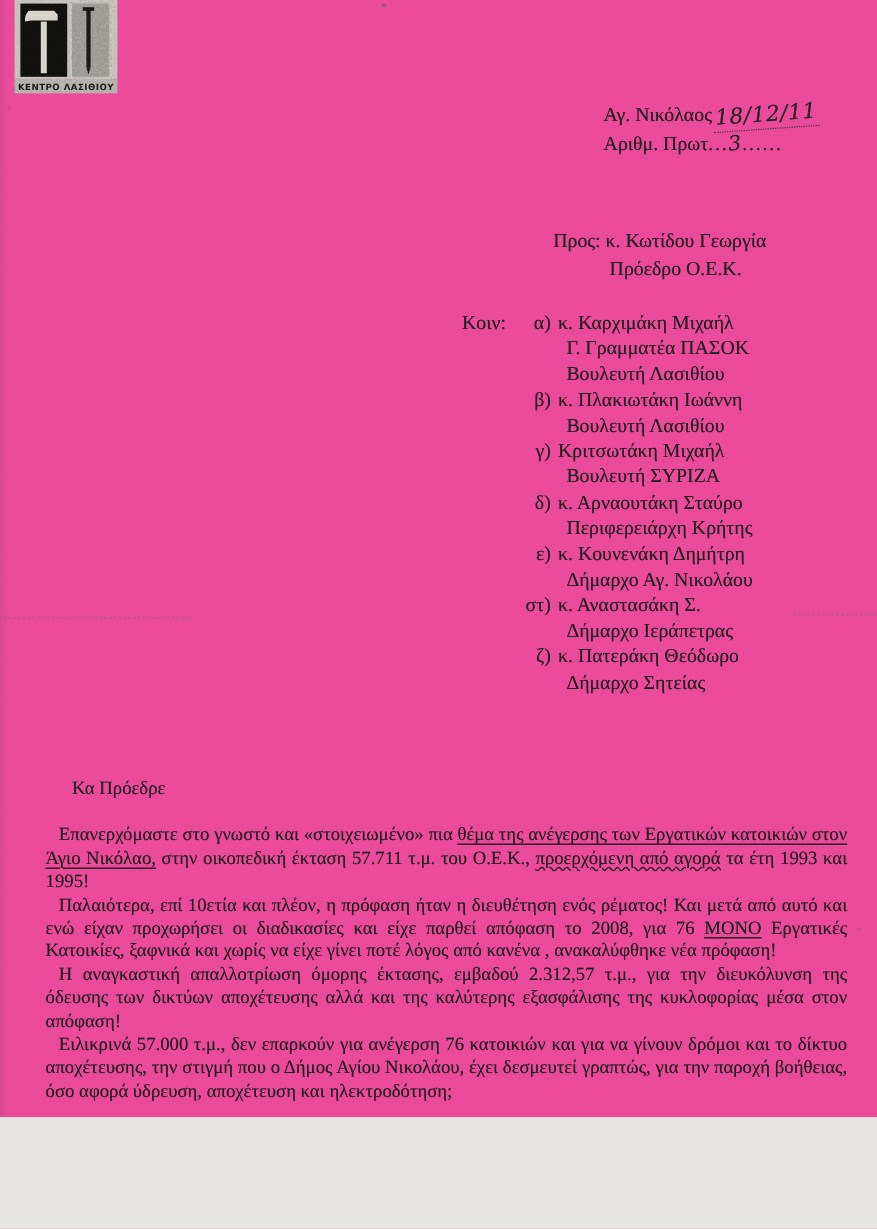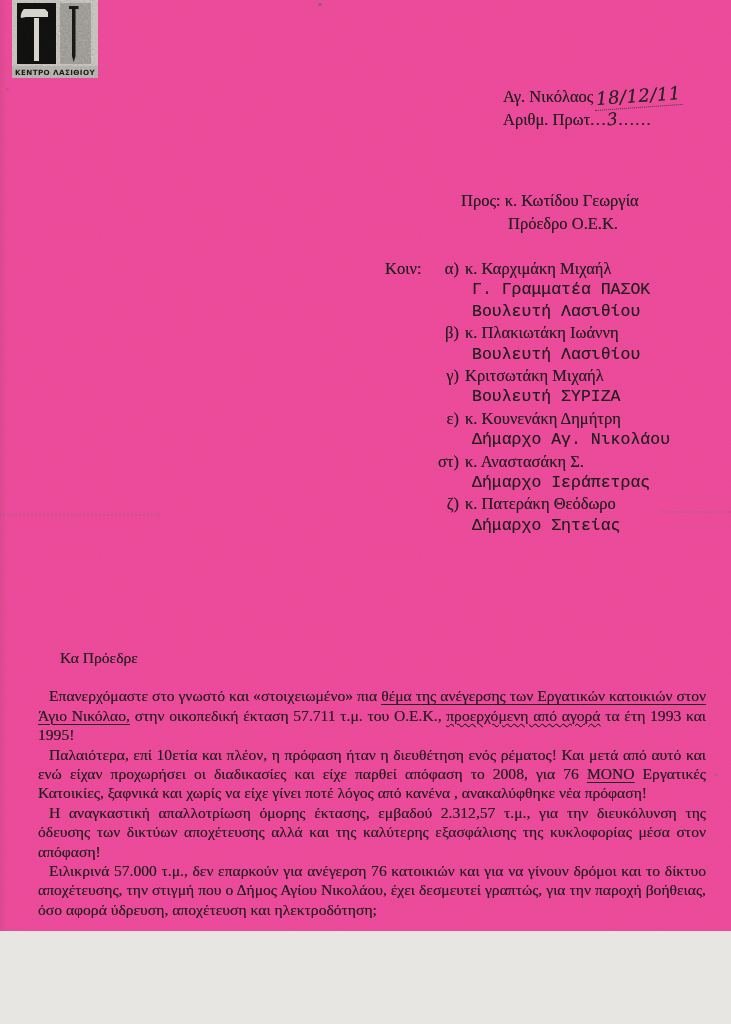--- a/index.html
+++ b/index.html
@@ -30,21 +30,21 @@
 
   
   .to-block { position:absolute; left:424px; top:189px; font-size:16.5px; line-height:23px; white-space:nowrap;margin-left:37px; }
   .to-line2 { margin-left:47px; }
 
   
   .cc-block { position:absolute; left:385px; top:258px; font-size:16.5px; line-height:21.4px; white-space:nowrap; }
   .cc-label { position:absolute; left:0; top:0; }
   .cc-entries { margin-left:47px; }
   .cc-prefix { display:inline-block; width:27px; text-align:right; margin-right:6px; }
-  .cc-line.rest { padding-left:40px;font-family:Liberation Mono, monospace; }
+  .cc-line.rest { padding-left:40px; }
 
   
   .body-block { position:absolute; left:38px; top:648px; width:668px;
     font-size:15.6px; line-height:19.4px; text-align:justify; }
   .salutation { margin:0 0 19px 22px; }
   .body-block p { margin:0; text-indent:11px; }
   .u  { text-decoration:underline; text-decoration-thickness:1.2px; text-underline-offset:2.5px; }
   .uw { text-decoration:underline wavy; text-decoration-thickness:0.8px; text-underline-offset:2px; }
 
   
@@ -124,20 +124,24 @@
       <div class="cc-entry">
         <div class="cc-line first"><span class="cc-prefix">β)</span><span>κ. Πλακιωτάκη Ιωάννη</span></div>
         <div class="cc-line rest">Βουλευτή Λασιθίου</div>
       </div>
 
       <div class="cc-entry">
         <div class="cc-line first"><span class="cc-prefix">γ)</span><span>Κριτσωτάκη Μιχαήλ</span></div>
         <div class="cc-line rest">Βουλευτή ΣΥΡΙΖΑ</div>
       </div>
 
+      <div class="cc-entry">
+        <div class="cc-line first"><span class="cc-prefix">δ)</span><span>κ. Αρναουτάκη Σταύρο</span></div>
+        <div class="cc-line rest">Περιφερειάρχη Κρήτης</div>
+      </div>
 
       <div class="cc-entry">
         <div class="cc-line first"><span class="cc-prefix">ε)</span><span>κ. Κουνενάκη Δημήτρη</span></div>
         <div class="cc-line rest">Δήμαρχο Αγ. Νικολάου</div>
       </div>
 
       <div class="cc-entry">
         <div class="cc-line first"><span class="cc-prefix">στ)</span><span>κ. Αναστασάκη Σ.</span></div>
         <div class="cc-line rest">Δήμαρχο Ιεράπετρας</div>
       </div>

